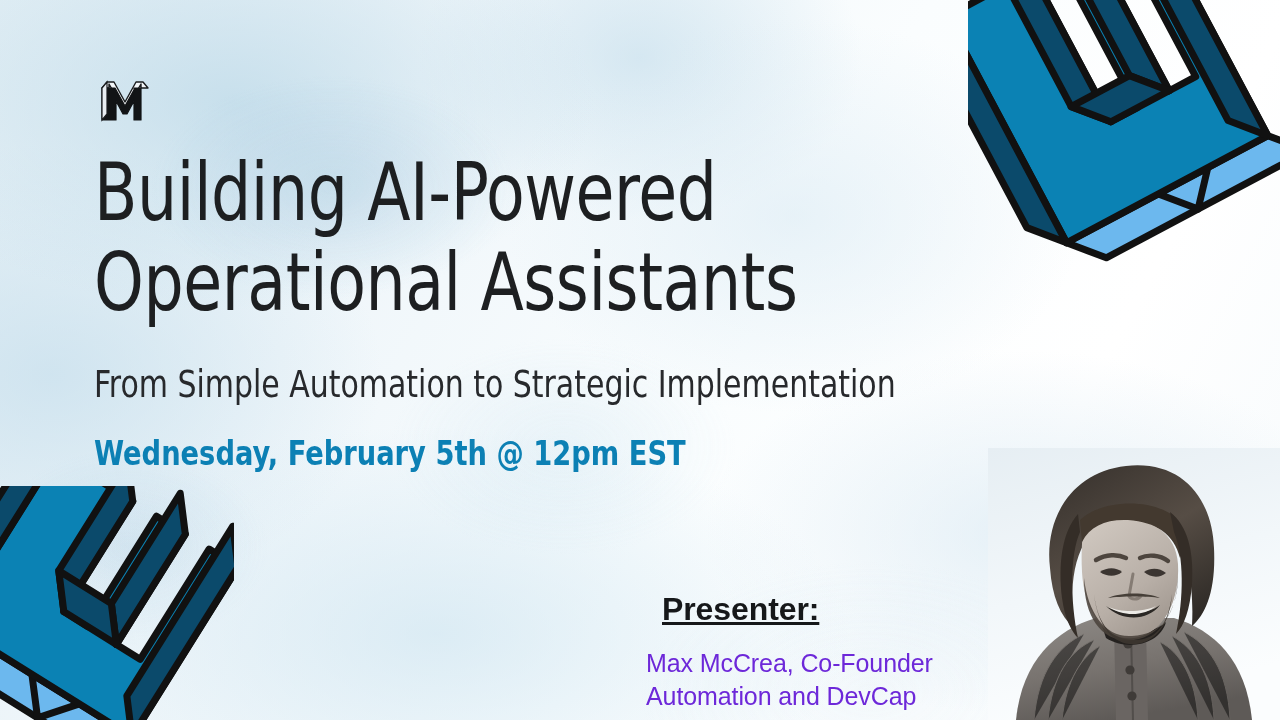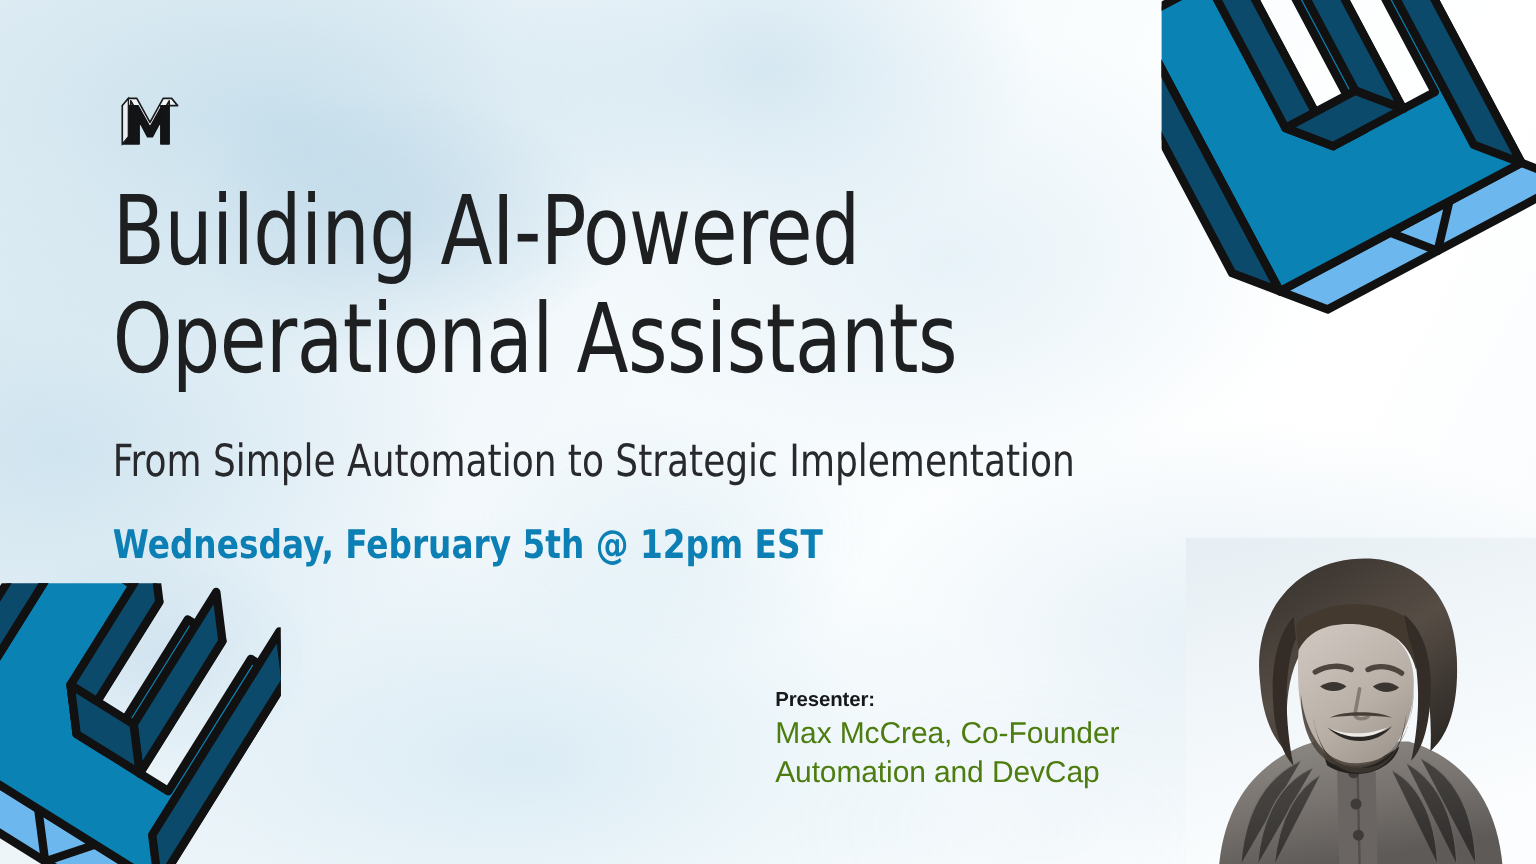--- a/index.html
+++ b/index.html
@@ -113,33 +113,34 @@
   }
 
   
   .presenter {
     position: absolute;
     left: 646px;
     top: 572px;
     width: 360px;
   }
   .presenter-label {
-    margin: 0;
-    font-size: 17px;
+    margin: 16px;
+    font-size: 32px;
     font-weight: 700;
     line-height: 1.34;
     color: #16181a;
     letter-spacing: -0.1px;
+    text-decoration: underline;
   }
   .presenter-line {
     margin: 0;
     font-size: 25px;
     font-weight: 400;
     line-height: 1.34;
-    color: #4d7c0f;
+    color: #6d28d9;
     letter-spacing: -0.1px;
   }
 
   
   .portrait {
     position: absolute;
     right: 0px;
     bottom: 0px;
     width: 292px;
     height: 272px;

